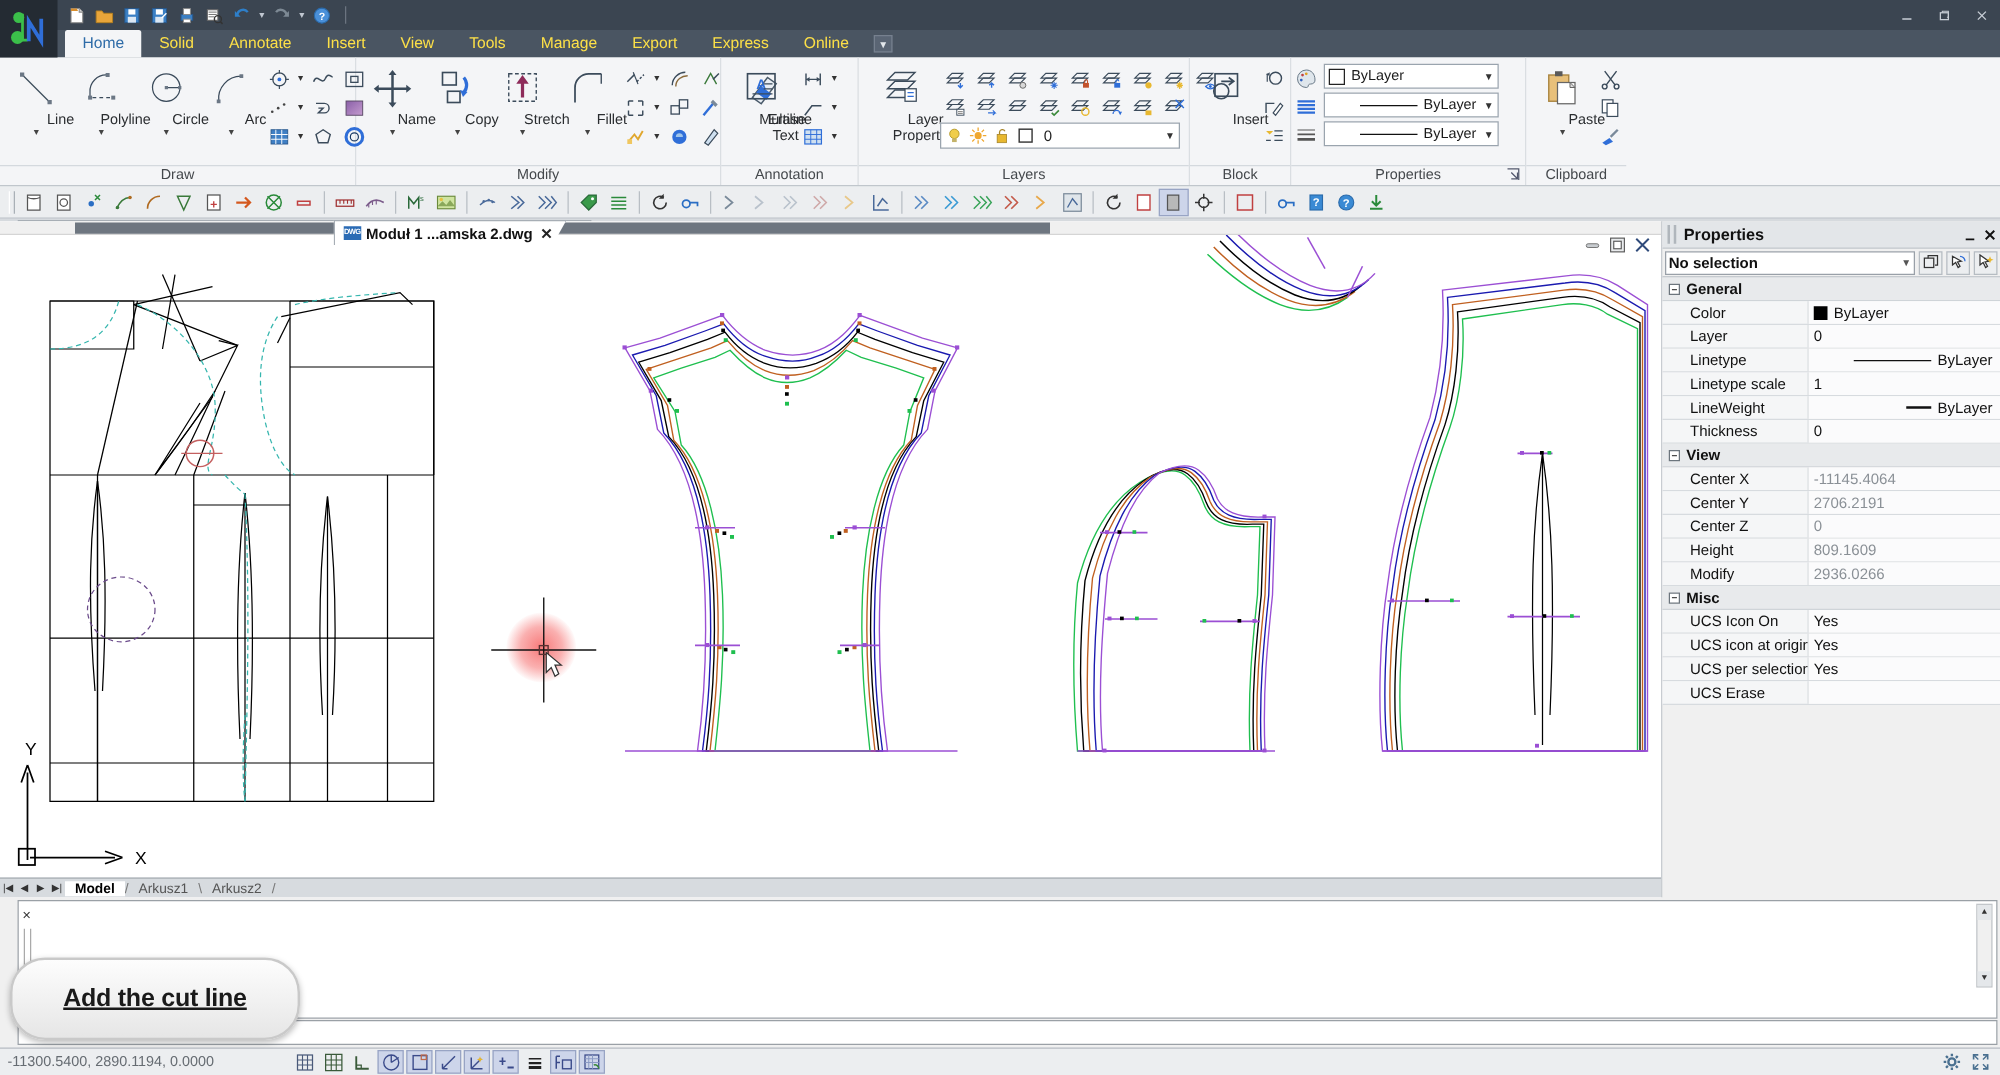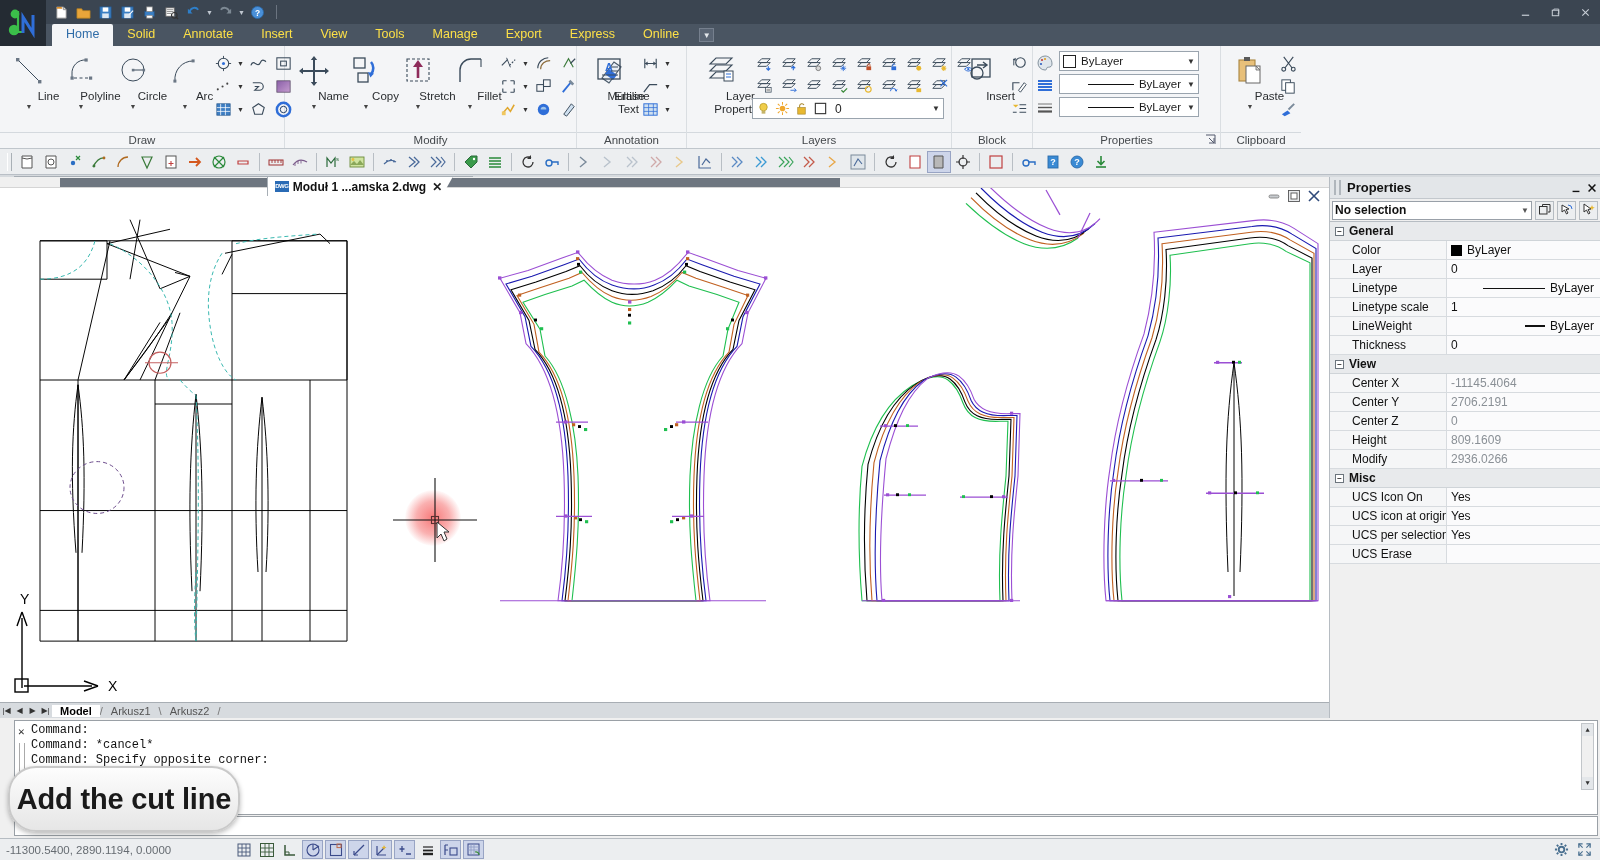--- a/index.html
+++ b/index.html
@@ -375,22 +375,23 @@
     position: absolute; left: 8px; top: 766px;
     width: 232px; height: 66px;
     background: linear-gradient(#fdfdfd, #e6e6e6);
     border: 2px solid #c9c9c9;
     border-radius: 28px;
     display: flex; align-items: center; justify-content: center;
     box-shadow: 0 2px 5px rgba(0,0,0,0.28);
     z-index: 50;
   }
   .callout-text {
-    font-size: 29px; font-weight: bold; color: #1a1a1a;
+    font-size: 20px; font-weight: bold; color: #1a1a1a;
     letter-spacing: -0.2px;
+    text-decoration: underline;
   }
   .ac { fill: none; stroke-width: 1; }
 </style>
 </head>
 <body>
 
 <div class="titlebar">
   <div class="logo-box">
     <svg class="logo-svg" viewBox="0 0 34 34">
       <circle cx="9" cy="8" r="4.4" fill="#3bbf4a"></circle>
@@ -1754,25 +1755,20 @@
         <div class="pval"></div>
       </div>
     </div>
   </div>
 </div>
 
 <div class="cmdarea">
   <div class="cmd-hist">
     <span class="cmd-close">✕</span>
     <div class="cmd-bars"></div>
-    <div style="padding-left:12px">
-      <div class="cmd-line">Command:</div>
-      <div class="cmd-line">Command: *cancel*</div>
-      <div class="cmd-line">Command: Specify opposite corner:</div>
-    </div>
     <div class="cmd-scroll">
       <div class="cmd-sb">▲</div>
       <div class="cmd-sb">▼</div>
     </div>
   </div>
   <div class="cmd-input">
     <span></span>
   </div>
 </div>
 

